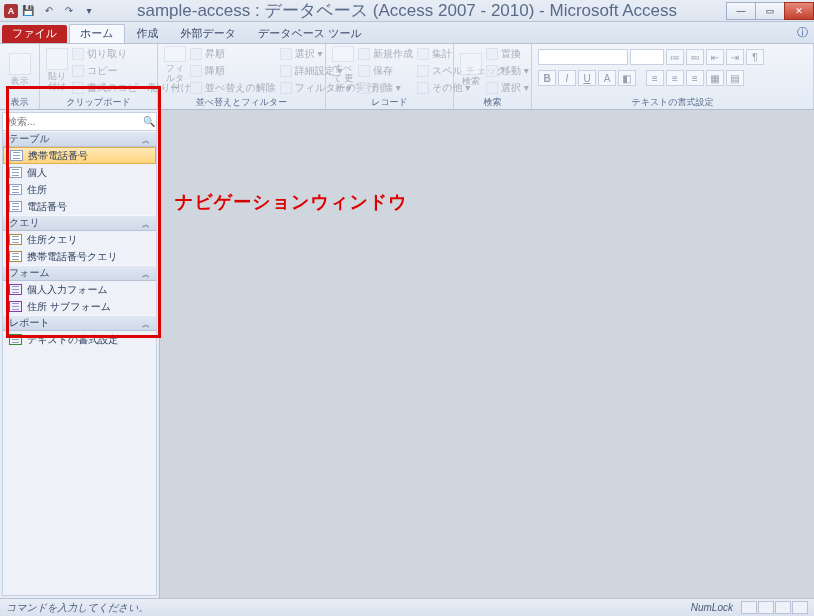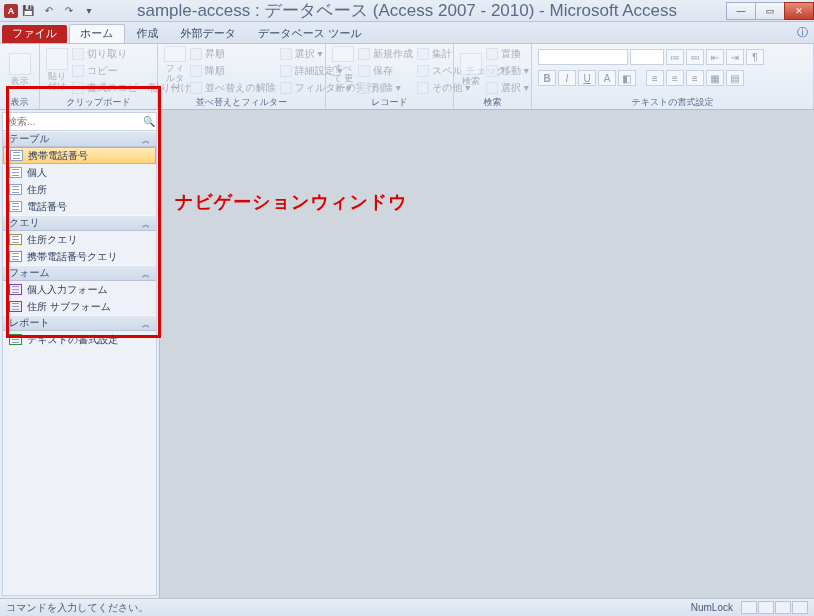--- a/index.html
+++ b/index.html
@@ -60,21 +60,21 @@
   .nav-item.report .obj-ico { border-color: #3a8a3a; background: #ecf6ec; }
   .nav-item.selected { background: linear-gradient(#ffe9b8,#ffd47a); border: 1px solid #e0b050; height: 17px; }
 
   .workspace { flex: 1; background: #d0d6de; position: relative; }
 
   
   .annot-box { position: absolute; border: 3px solid #d00; pointer-events: none; }
   .annot-text { position: absolute; color: #d00; font-size: 18px; font-weight: bold; letter-spacing: 1px; }
 
   
-  .statusbar { height: 18px; background: linear-gradient(#e8edf5,#d9e2ef); border-top: 1px solid #b8c4d6; display: flex; align-items: center; padding: 0 6px; font-size: 10px; color: #4a5a7a; }
+  .statusbar { height: 18px; background: linear-gradient(#e8edf5,#d9e2ef); border-top: 1px solid #b8c4d6; display: flex; align-items: center; padding: 0 6px; font-size: 10px; color: #4a5a7a; font-style: italic; }
   .statusbar .right { margin-left: auto; display: flex; gap: 8px; align-items: center; }
   .view-sw { display: flex; gap: 1px; }
   .view-sw div { width: 16px; height: 13px; border: 1px solid #b8c4d6; background: #eef2f8; }
 </style>
 </head>
 <body>
 
 <div class="titlebar">
   <div class="qat">
     <div class="app-icon">A</div>

